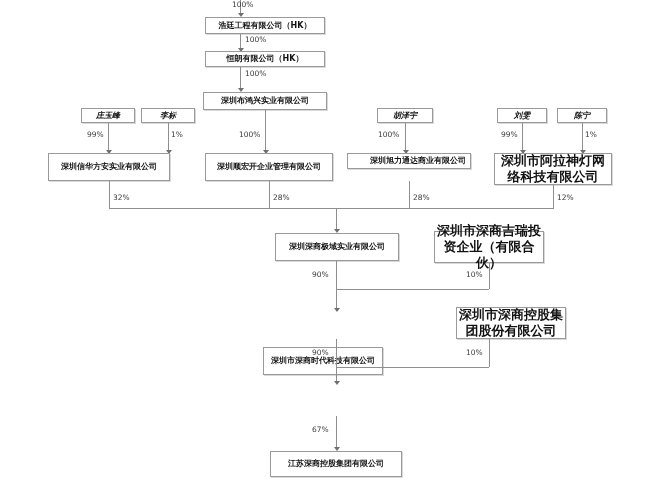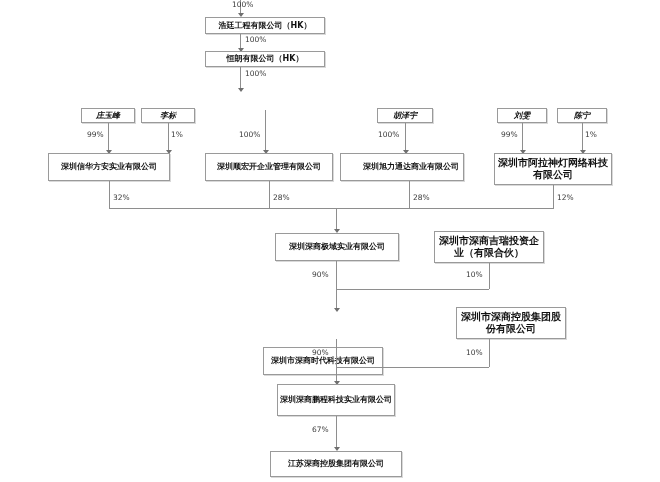--- a/index.html
+++ b/index.html
@@ -31,21 +31,21 @@
     box-shadow: 1px 1px 0 rgba(170,170,170,0.45);
   }
   .node.person {
     font-size: 8px;
     font-style: italic;
   }
   .node.company {
     font-size: 8px;
   }
   .node.small {
-    font-size: 10px;
+    font-size: 13px;
   }
   .edge {
     position: absolute;
     background: #8e8e8e;
   }
   .edge.v { width: 1px; }
   .edge.h { height: 1px; }
   .arrow {
     position: absolute;
     width: 0;
@@ -76,20 +76,21 @@
   <div class="edge v" style="left:240px; top:34px; height:15px;"></div>
   <div class="arrow" style="left:237.5px; top:48px;"></div>
   <div class="pct" style="left:245px; top:35px;">100%</div>
 
   <div class="node company" style="left:205px; top:51px; width:120px; height:16px;">恒朗有限公司（HK）</div>
 
   <div class="edge v" style="left:240px; top:67px; height:22px;"></div>
   <div class="arrow" style="left:237.5px; top:88px;"></div>
   <div class="pct" style="left:245px; top:69px;">100%</div>
 
+  <div class="node company" style="left:203px; top:92px; width:124px; height:18px;">深圳布鸿兴实业有限公司</div>
 
   <div class="node person" style="left:81px; top:108px; width:54px; height:15px;">庄玉峰</div>
   <div class="node person" style="left:141px; top:108px; width:54px; height:15px;">李标</div>
   <div class="node person" style="left:377px; top:108px; width:56px; height:15px;">胡泽宇</div>
   <div class="node person" style="left:497px; top:108px; width:50px; height:15px;">刘雯</div>
   <div class="node person" style="left:557px; top:108px; width:50px; height:15px;">陈宁</div>
 
   <div class="edge v" style="left:108px; top:123px; height:28px;"></div>
   <div class="arrow" style="left:105.5px; top:150px;"></div>
   <div class="pct" style="left:87px; top:130px;">99%</div>
@@ -109,21 +110,21 @@
   <div class="edge v" style="left:522px; top:123px; height:28px;"></div>
   <div class="arrow" style="left:519.5px; top:150px;"></div>
   <div class="pct" style="left:501px; top:130px;">99%</div>
 
   <div class="edge v" style="left:582px; top:123px; height:28px;"></div>
   <div class="arrow" style="left:579.5px; top:150px;"></div>
   <div class="pct" style="left:585px; top:130px;">1%</div>
 
   <div class="node company" style="left:205px; top:153px; width:128px; height:28px;">深圳顺宏开企业管理有限公司</div>
   <div class="node company" style="left:48px; top:153px; width:122px; height:28px;">深圳信华方安实业有限公司</div>
-  <div class="node company" style="left:340px; top:153px; width:124px; height:28px;padding-left:20px;">深圳旭力通达商业有限公司</div>
+  <div class="node company" style="left:347px; top:153px; width:124px; height:16px;padding-left:20px;">深圳旭力通达商业有限公司</div>
   <div class="node company small" style="left:494px; top:153px; width:118px; height:32px;">深圳市阿拉神灯网络科技有限公司</div>
 
   <div class="edge v" style="left:109px; top:181px; height:27px;"></div>
   <div class="pct" style="left:113px; top:193px;">32%</div>
 
   <div class="edge v" style="left:269px; top:181px; height:27px;"></div>
   <div class="pct" style="left:273px; top:193px;">28%</div>
 
   <div class="edge v" style="left:409px; top:181px; height:27px;"></div>
   <div class="pct" style="left:413px; top:193px;">28%</div>
@@ -155,21 +156,20 @@
   <div class="edge v" style="left:336px; top:339px; height:28px;"></div>
   <div class="pct" style="left:312px; top:348px;">90%</div>
 
   <div class="edge v" style="left:489px; top:339px; height:28px;"></div>
   <div class="pct" style="left:466px; top:348px;">10%</div>
 
   <div class="edge h" style="left:336px; top:367px; width:153px;"></div>
   <div class="edge v" style="left:336px; top:367px; height:16px;"></div>
   <div class="arrow" style="left:333.5px; top:381px;"></div>
 
-  <div class="node company" style="left:277px; top:384px; width:118px; height:32px;">深圳深商鹏程科技实业有限公司</div>
 
   <div class="edge v" style="left:336px; top:416px; height:32px;"></div>
   <div class="arrow" style="left:333.5px; top:447px;"></div>
   <div class="pct" style="left:312px; top:425px;">67%</div>
 
   <div class="node company" style="left:270px; top:451px; width:132px; height:26px;">江苏深商控股集团有限公司</div>
 
 </div>
 
 </body></html>

